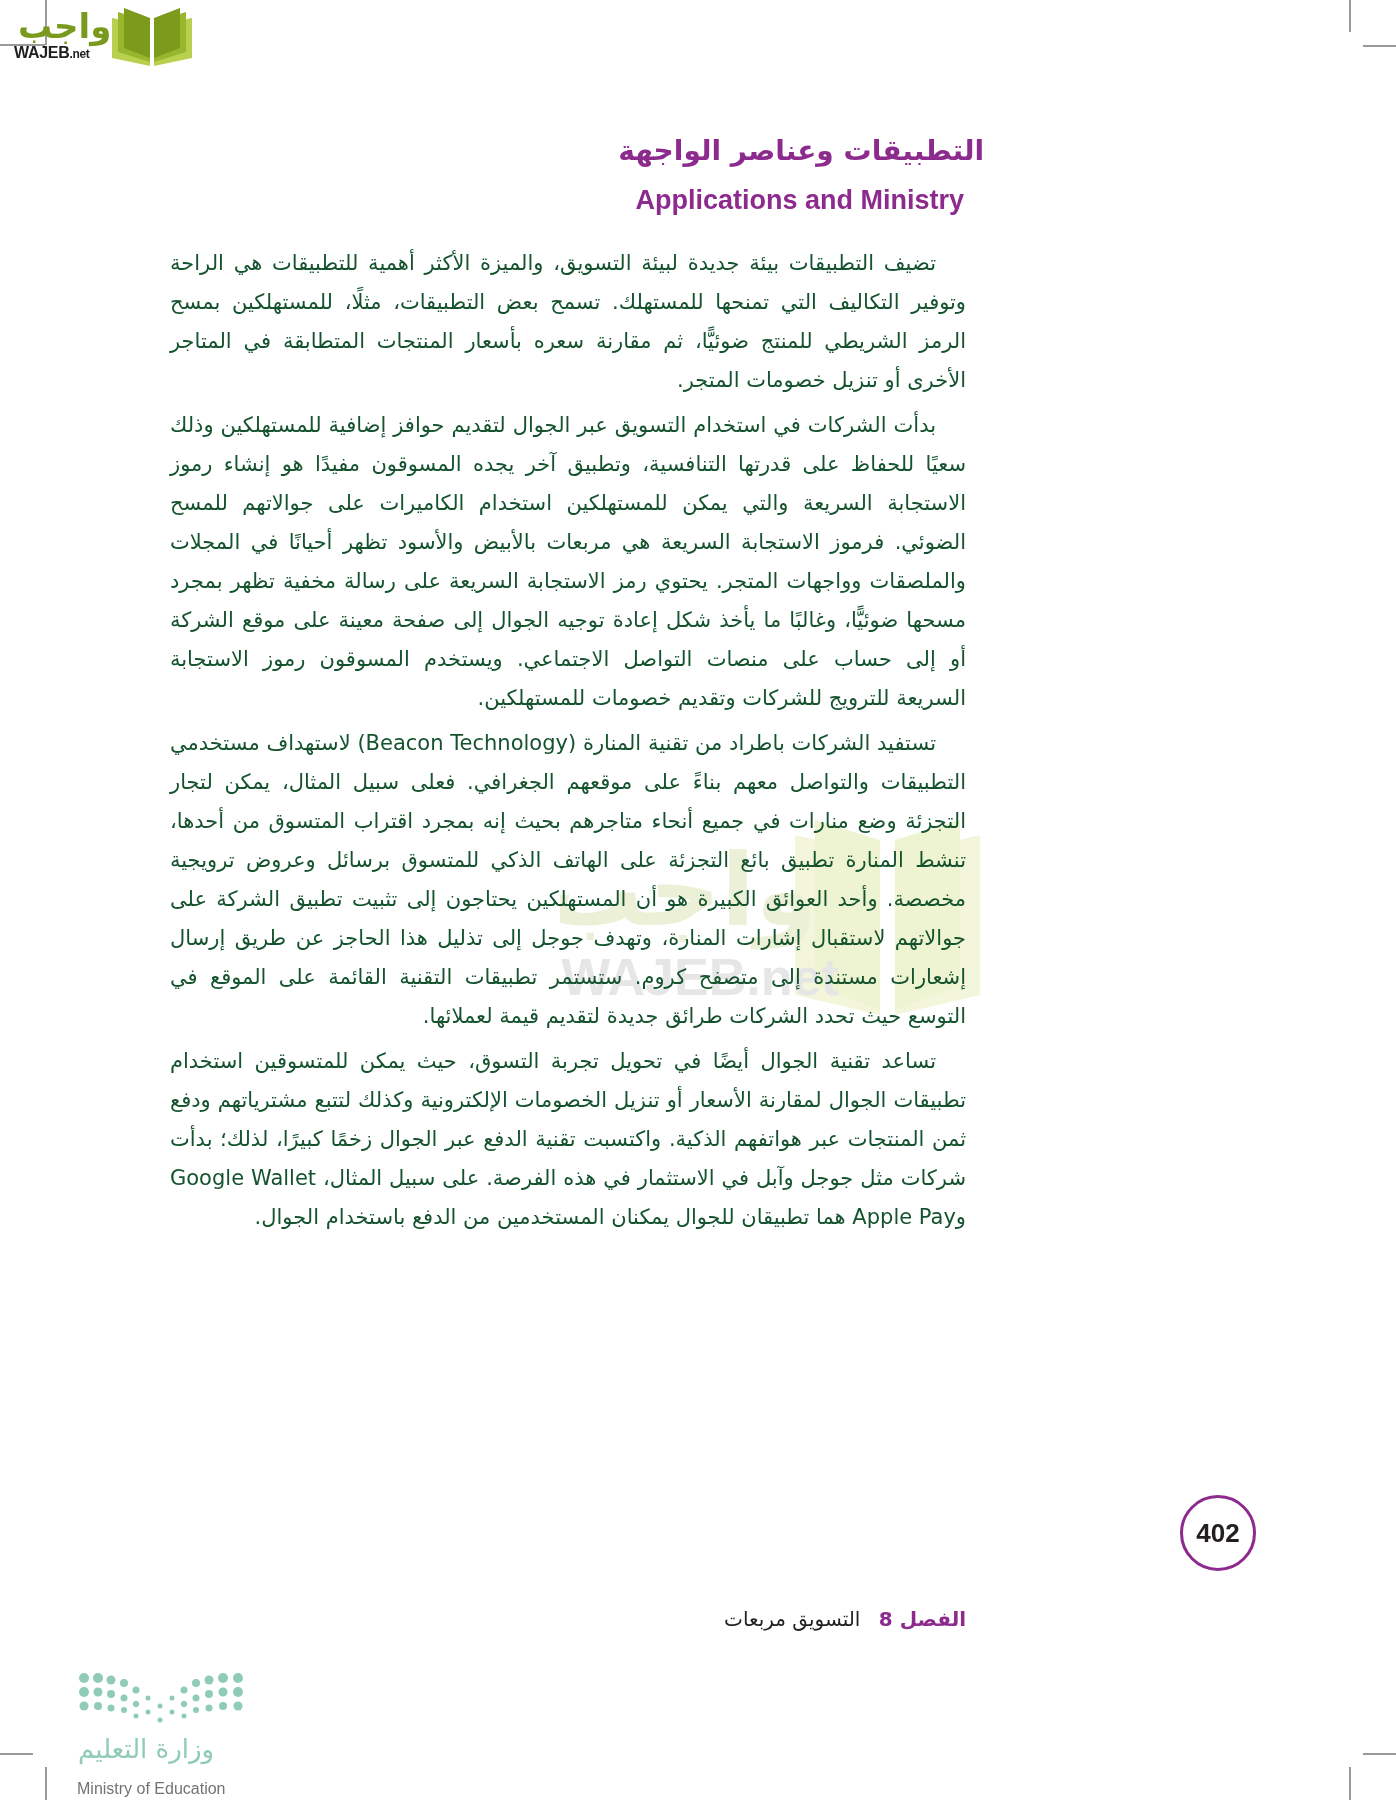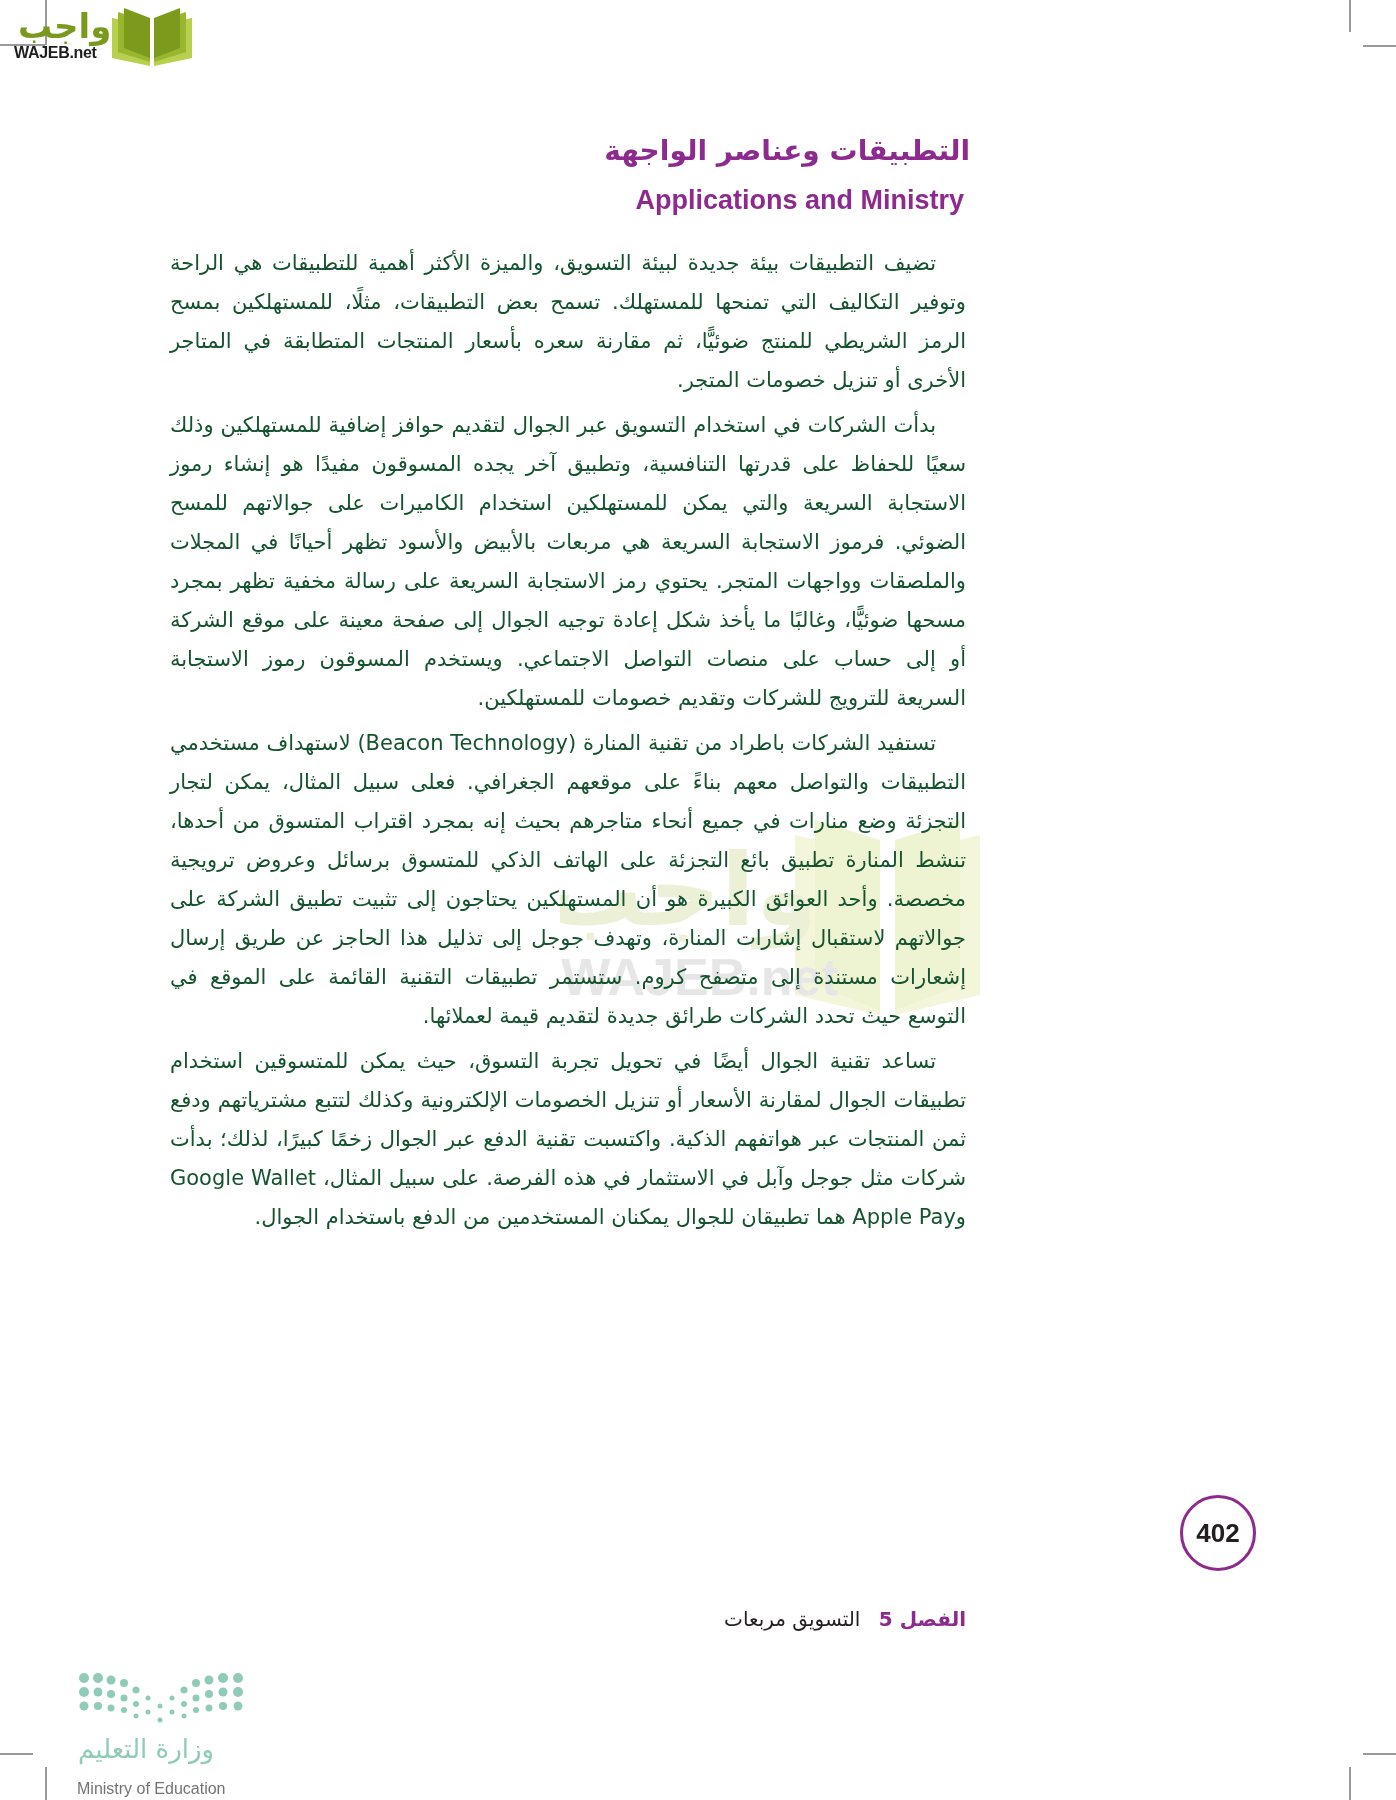--- a/index.html
+++ b/index.html
@@ -4,23 +4,23 @@
 <style>
   html, body { margin:0; padding:0; background:#ffffff; }
   body { width:1396px; height:1800px; position:relative; overflow:hidden;
          font-family:"DejaVu Sans", "Liberation Sans", sans-serif; color:#231f20; }
   .crop { position:absolute; background:#9a9a9a; }
   .wajeb-logo { position:absolute; left:6px; top:4px; width:186px; height:62px; }
   .wajeb-ar { position:absolute; left:12px; top:0px; font-family:"DejaVu Sans", sans-serif; font-weight:bold;
               font-size:34px; color:#7a9a1e; direction:rtl; line-height:44px; }
   .wajeb-en { position:absolute; left:8px; top:40px; font-family:"Liberation Sans", sans-serif; font-weight:bold;
               font-size:16px; color:#1e1e1e; letter-spacing:-0.3px; }
-  .wajeb-en small { font-size:16px; }
+  .wajeb-en small { font-size:12px; }
   .book { position:absolute; left:104px; top:4px; width:84px; height:58px; }
-  .title-ar { position:absolute; right:426px; top:134px; direction:rtl; text-align:right;
+  .title-ar { position:absolute; right:412px; top:134px; direction:rtl; text-align:right;
               font-family:"DejaVu Sans", sans-serif; font-weight:bold; font-size:28px; color:#8d2a8e; }
   .title-en { position:absolute; right:432px; top:185px; font-family:"Liberation Sans", sans-serif; font-weight:bold;
               font-size:27px; color:#8d2a8e; }
   .body { position:absolute; left:170px; width:796px; top:244px; direction:rtl; text-align:justify;
           text-align-last:right; font-family:"DejaVu Sans", sans-serif; font-size:21px; line-height:39px; color:#14532d; }
   .body p { margin:0 0 6px 0; text-indent:30px; }
   .watermark { position:absolute; left:560px; top:815px; width:460px; height:200px; opacity:0.45; pointer-events:none; }
   .footer-chapter { position:absolute; right:430px; top:1607px; direction:rtl; font-family:"DejaVu Sans", sans-serif;
                     font-size:20px; color:#231f20; white-space:nowrap; }
   .footer-chapter .ch { color:#8d2a8e; font-weight:bold; margin-left:12px; }
@@ -120,17 +120,17 @@
       <circle cx="106" cy="44" r="2.5"></circle>
         <circle cx="58" cy="44" r="2.5"></circle>
     </g>
   </svg>
   <div class="moe-ar">وزارة التعليم</div>
   <div class="moe-en">Ministry of Education</div>
   <div class="moe-year">2025 - 1447</div>
 </div>
 
 <div class="footer-chapter">
-  <span class="ch">الفصل 5</span>
+  <span class="ch">الفصل 8</span>
   <span>التسويق مربعات</span>
 </div>
 
 <div class="page-circle">402</div>
 
 </body></html>

